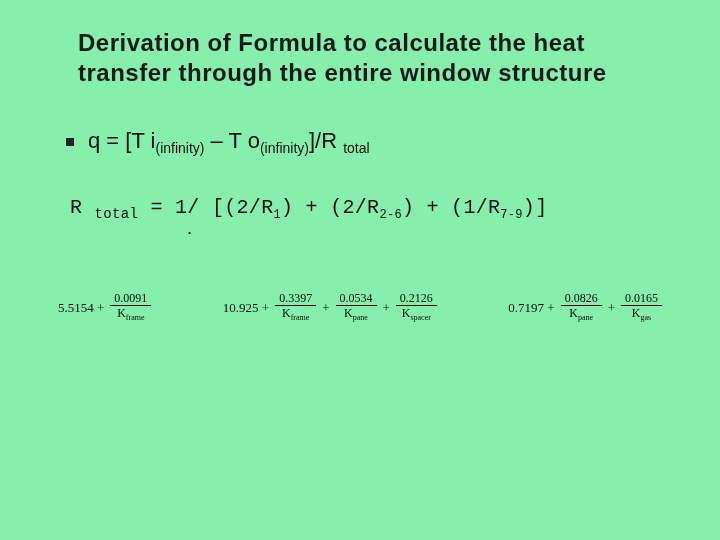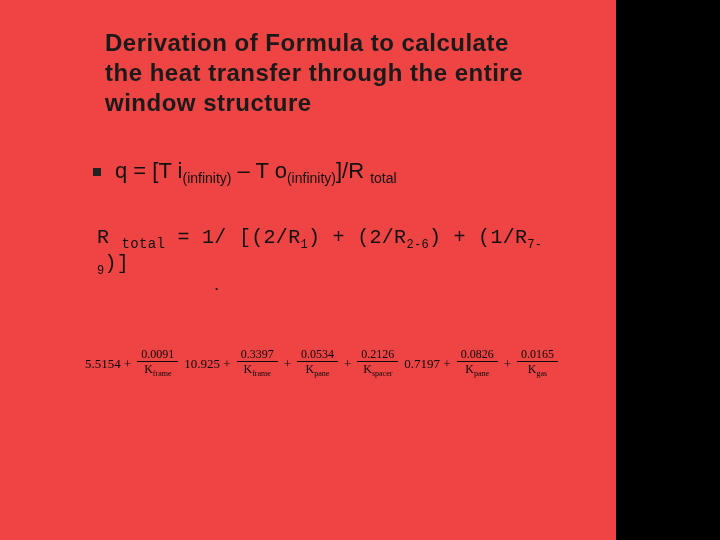--- a/index.html
+++ b/index.html
@@ -1,19 +1,19 @@
 <!DOCTYPE html>
 <html><head>
 <meta charset="utf-8">
 <style>
   * { margin: 0; padding: 0; box-sizing: border-box; }
   html, body { width: 720px; height: 540px; background: #000; overflow: hidden; }
   .slide {
-    width: 616px; height: 540px; background: #ef4444; color: #000;
-    position: relative; padding: 28px 48px 0 75px;
+    width: 720px; height: 540px; background: #86efac; color: #000;
+    position: relative; padding: 28px 48px 0 48px;
     font-family: Georgia, 'Times New Roman', serif;
   }
   .title {
     color: #1a1a1a; font-size: 24px; line-height: 1.25;
     font-family: 'Trebuchet MS', Verdana, sans-serif;
     letter-spacing: 0.5px; margin: 0 30px 40px 30px;
   }
   .bullet-row {
     display: flex; align-items: baseline; gap: 14px;
     font-size: 22px; color: #111; margin: 0 0 40px 18px;

